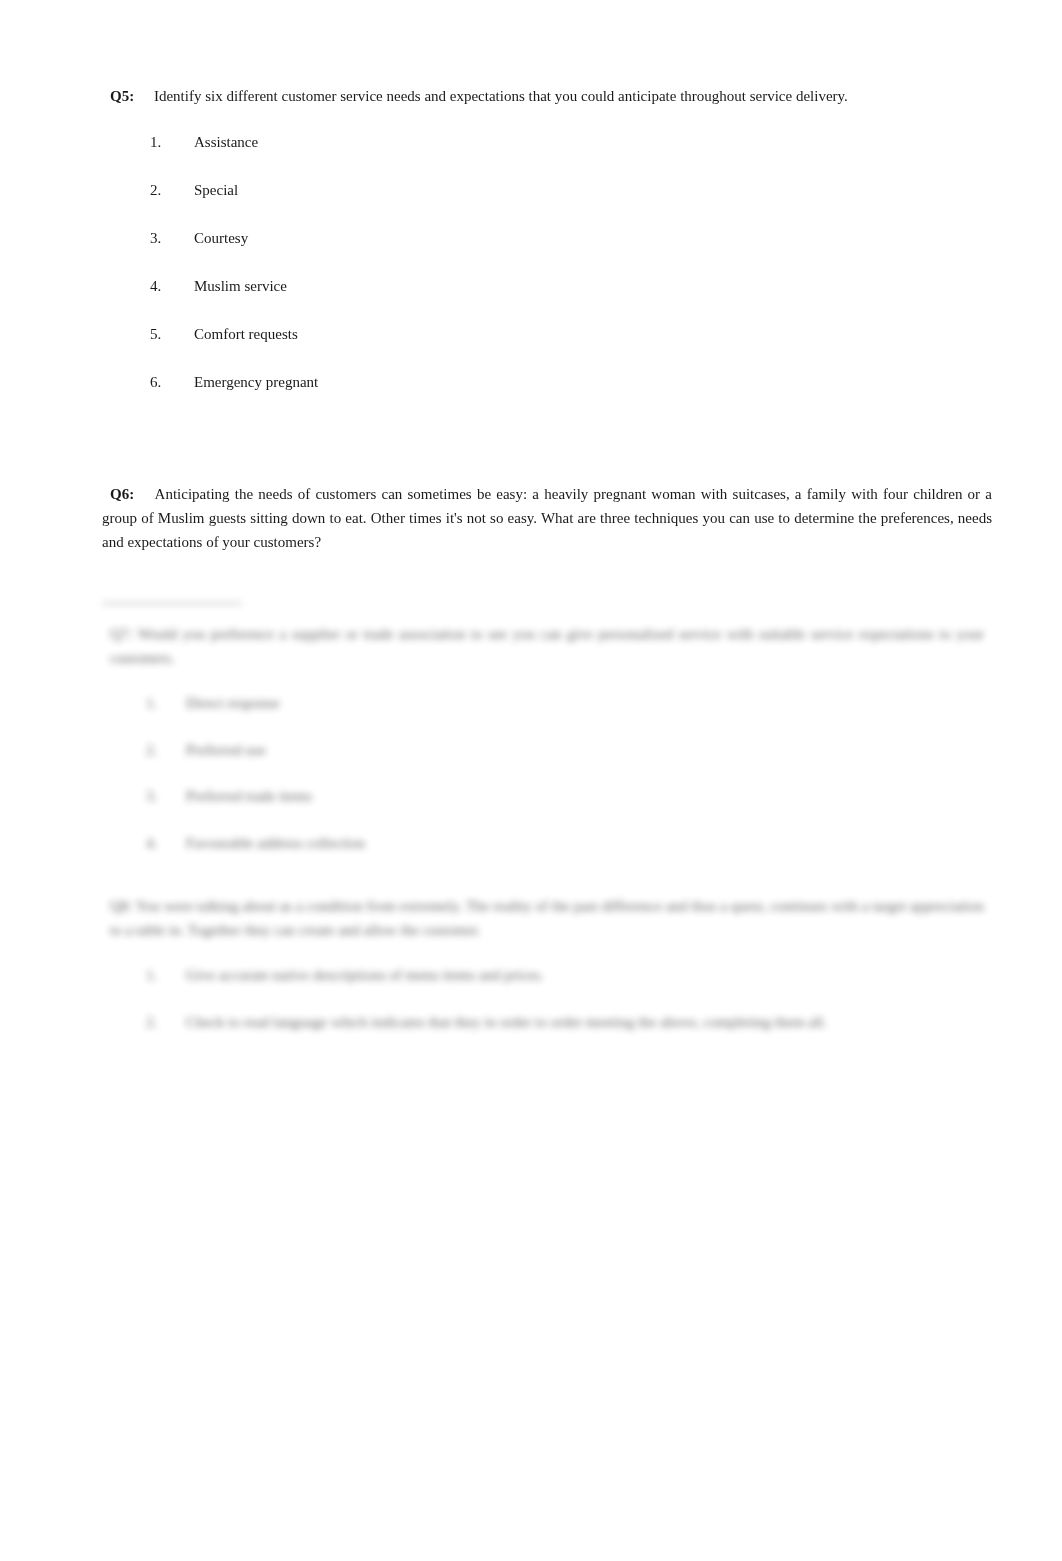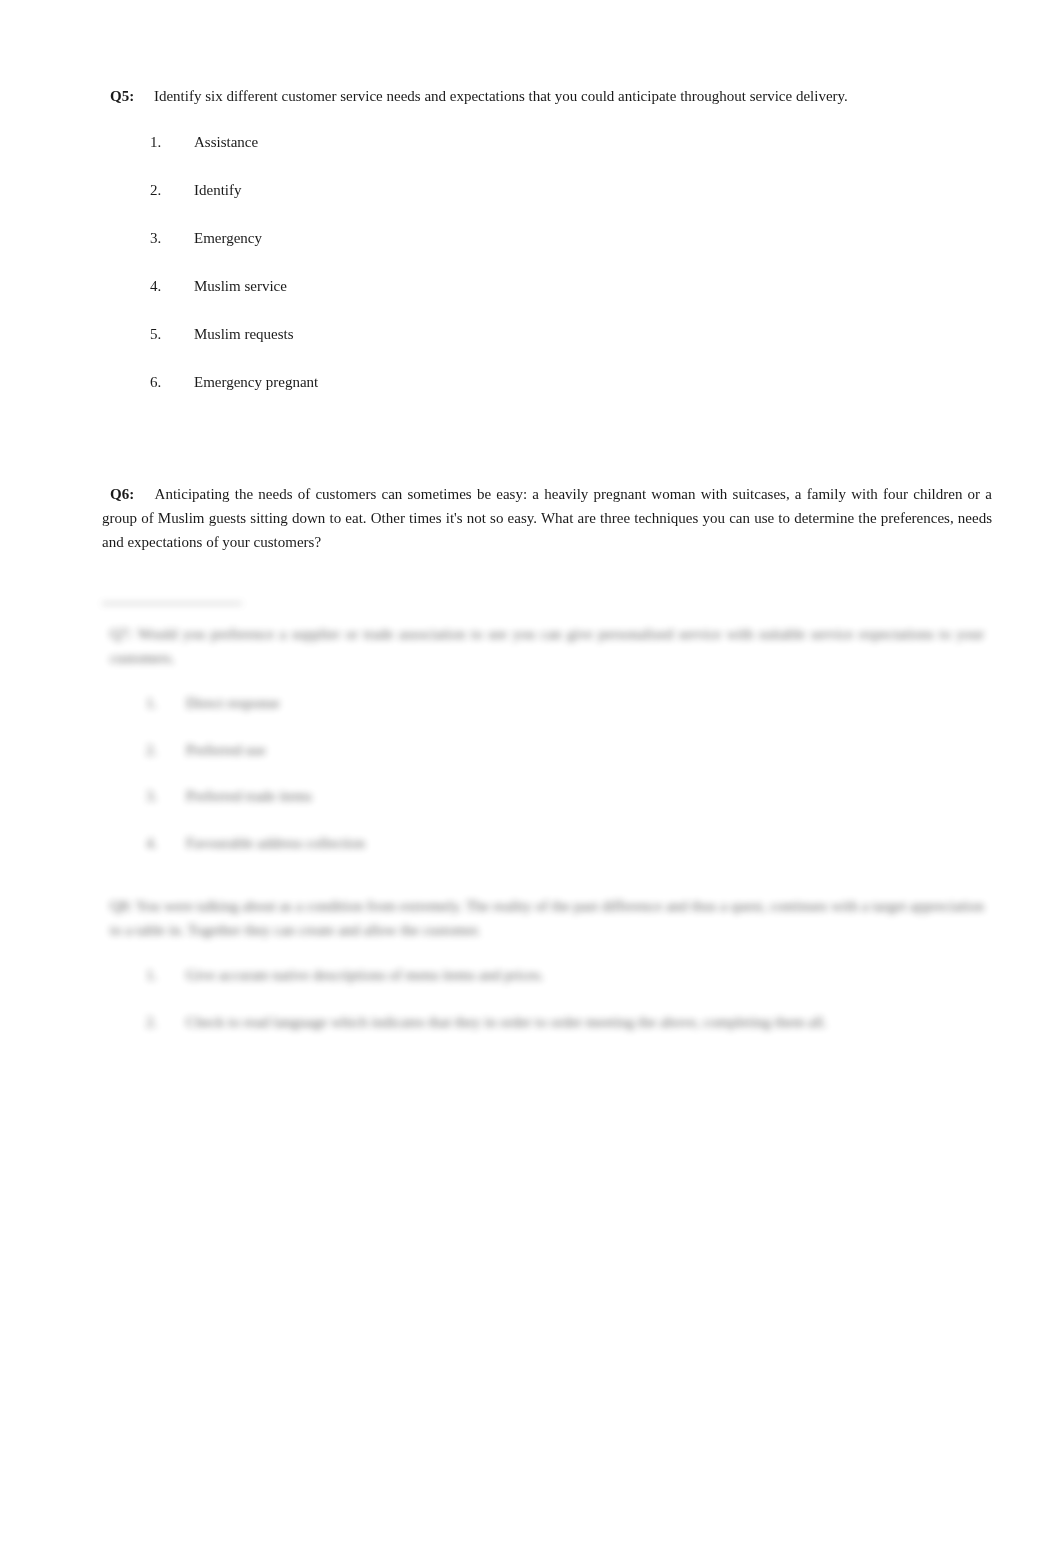--- a/index.html
+++ b/index.html
@@ -92,33 +92,33 @@
   <p class="question">
     <strong>Q5:</strong><span> Identify six different customer service needs and expectations that you could anticipate throughout service delivery.</span>
   </p>
   <ol class="ordered-list">
     <li>
       <span class="num">1.</span>
       <span>Assistance</span>
     </li>
     <li>
       <span class="num">2.</span>
-      <span>Identify</span>
+      <span>Special</span>
     </li>
     <li>
       <span class="num">3.</span>
-      <span>Emergency</span>
+      <span>Courtesy</span>
     </li>
     <li>
       <span class="num">4.</span>
       <span>Muslim service</span>
     </li>
     <li>
       <span class="num">5.</span>
-      <span>Muslim requests</span>
+      <span>Comfort requests</span>
     </li>
     <li>
       <span class="num">6.</span>
       <span>Emergency pregnant</span>
     </li>
   </ol>
 </div>
 
 <div class="spacer"></div>
 

